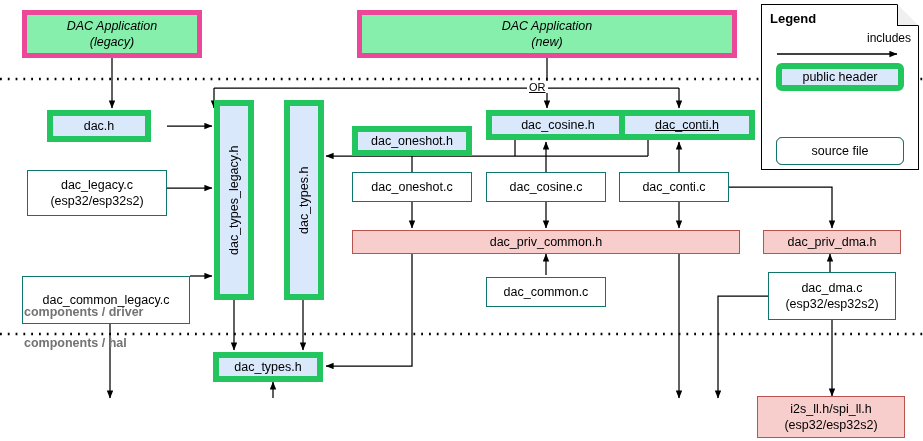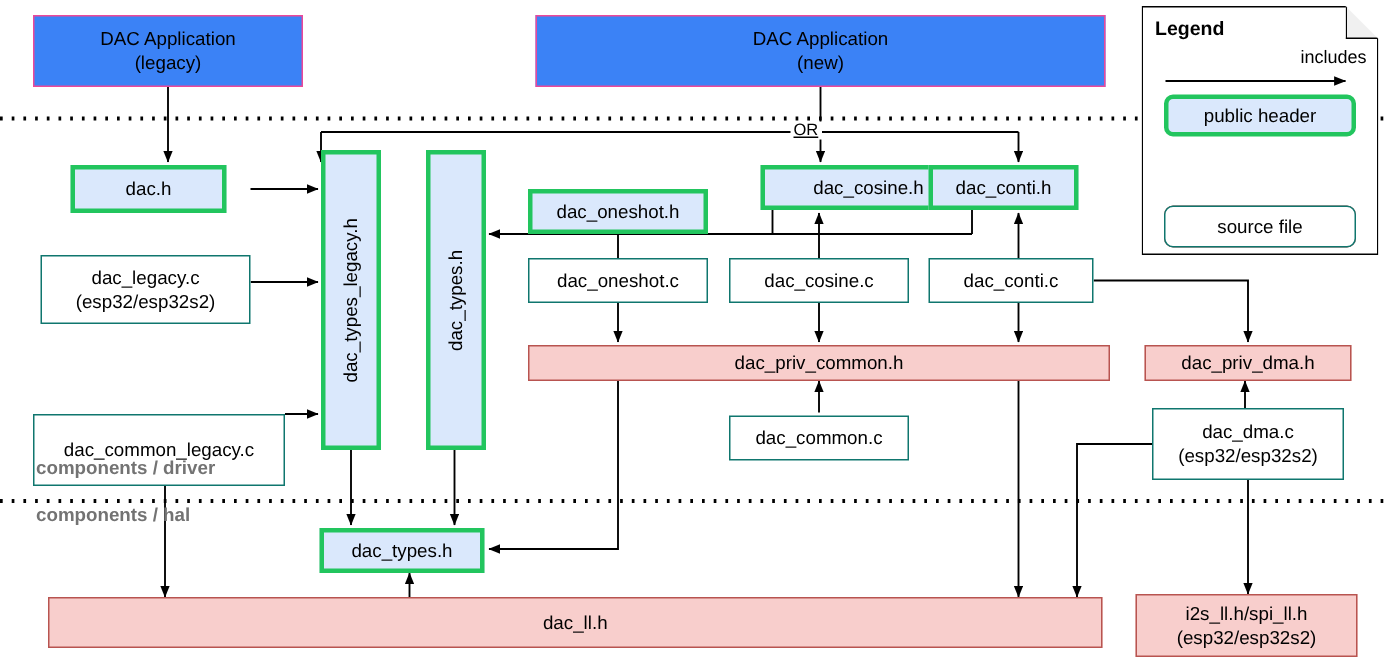--- a/index.html
+++ b/index.html
@@ -2,24 +2,24 @@
 <html><head>
 <meta charset="utf-8">
 <style>
   html,body{margin:0;padding:0;background:#ffffff;}
   #stage{position:relative;width:923px;height:441px;overflow:hidden;
          background:#ffffff;font-family:"Liberation Sans",sans-serif;}
   #wires{position:absolute;left:0;top:0;width:923px;height:441px;}
   .node{position:absolute;box-sizing:border-box;display:flex;align-items:center;
         justify-content:center;text-align:center;font-size:12.5px;color:#000;
         line-height:1.28;z-index:3;}
-  .pub{background:#dae8fc;border:3px solid #22c55e;}
+  .pub{background:#dae8fc;border:6px solid #22c55e;}
   .priv{background:#f8cecc;border:1px solid #b85450;}
   .src{background:#ffffff;border:1px solid #0f766e;}
-  .app{background:#3b82f6;border:1px solid #ec4899;}
+  .app{background:#86efac;border:5px solid #ec4899;font-style:italic;}
   .vert{writing-mode:vertical-rl;transform:rotate(180deg);}
   .zone{position:absolute;color:#737373;font-weight:bold;font-size:12.5px;
         font-family:"Liberation Sans",sans-serif;z-index:4;white-space:nowrap;}
   .orlbl{position:absolute;font-size:11px;background:#ffffff;padding:0 2px;z-index:5;}
   
   #legend{position:absolute;left:761px;top:4px;width:158px;height:166px;z-index:4;}
   #legend .paper{position:absolute;inset:0;background:#ffffff;border:1px solid #000;
      box-sizing:border-box;
      clip-path:polygon(0 0, calc(100% - 22px) 0, 100% 22px, 100% 100%, 0 100%);}
   #legend .fold{position:absolute;right:0;top:0;width:22px;height:22px;
@@ -125,43 +125,42 @@
     </div>
   </div>
 
   <div class="node src" style="left:22px;top:260px;width:168px;height:48px;margin-top:16px;">dac_common_legacy.c</div>
 
   <div class="node pub vert" style="left:214px;top:100px;width:40px;height:200px;">dac_types_legacy.h</div>
 
   <div class="node pub vert" style="left:284px;top:100px;width:40px;height:200px;">dac_types.h</div>
 
   <div class="node pub" style="left:352px;top:126px;width:120px;height:30px;">dac_oneshot.h</div>
-  <div class="node pub" style="left:507px;top:110px;width:144px;height:30px;">dac_cosine.h</div>
-  <div class="node pub" style="left:619px;top:110px;width:100px;height:30px;">dac_conti.h</div>
+  <div class="node pub" style="left:486px;top:110px;width:144px;height:30px;">dac_cosine.h</div>
+  <div class="node pub" style="left:619px;top:110px;width:136px;height:30px;text-decoration:underline;">dac_conti.h</div>
 
   <div class="node src" style="left:352px;top:172px;width:120px;height:30px;">dac_oneshot.c</div>
   <div class="node src" style="left:486px;top:172px;width:120px;height:30px;text-align:right;">dac_cosine.c</div>
   <div class="node src" style="left:619px;top:172px;width:110px;height:30px;">dac_conti.c</div>
 
   <div class="node priv" style="left:352px;top:230px;width:388px;height:24px;">dac_priv_common.h</div>
 
   <div class="node src" style="left:486px;top:277px;width:120px;height:30px;">dac_common.c</div>
 
   <div class="node priv" style="left:763px;top:230px;width:138px;height:24px;">dac_priv_dma.h</div>
 
   <div class="node src" style="left:768px;top:272px;width:128px;height:48px;">
     <div>
       <div>dac_dma.c</div>
       <div>(esp32/esp32s2)</div>
     </div>
   </div>
 
   <div class="node pub" style="left:213px;top:352px;width:110px;height:30px;">dac_types.h</div>
 
-  <div class="node priv" style="left:32px;top:398px;width:703px;height:34px;">dac_ll.h</div>
 
   <div class="node priv" style="left:757px;top:396px;width:148px;height:42px;">
     <div>
       <div>i2s_ll.h/spi_ll.h</div>
       <div>(esp32/esp32s2)</div>
     </div>
   </div>
 
   <div class="zone" style="left:24px;top:305px;">components / driver</div>
   <div class="zone" style="left:24px;top:336px;">components / hal</div>

